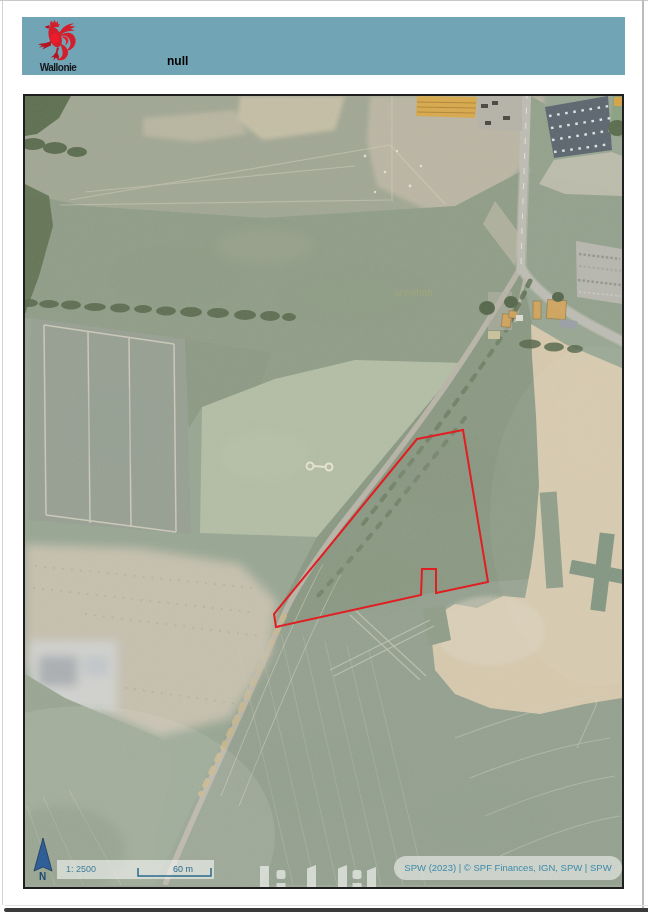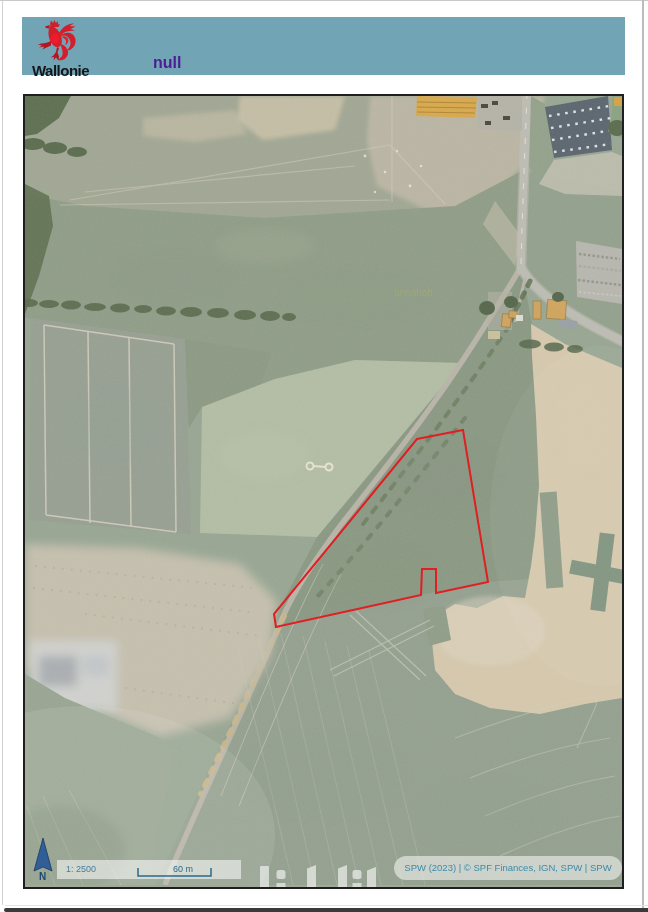--- a/index.html
+++ b/index.html
@@ -1,24 +1,24 @@
 <!DOCTYPE html>
 <html><head>
 <meta charset="utf-8">
 <style>
   html,body{margin:0;padding:0;background:#ffffff;}
   body{width:648px;height:912px;font-family:"Liberation Sans",sans-serif;}
   .page{position:relative;width:648px;height:912px;overflow:hidden;background:#fff;}
   .hdr{position:absolute;left:22px;top:17px;width:603px;height:58px;background:#71a4b5;}
   .title{position:absolute;left:119px;top:6px;color:#fff;font-size:21px;letter-spacing:0.3px;}
-  .subtitle{position:absolute;left:131px;top:37px;color:#4c1d95;font-size:16px;font-weight:bold;}
-  .wallonie{position:absolute;left:10px;top:45px;width:52px;text-align:center;color:#15161a;font-size:15px;font-weight:600;letter-spacing:-0.5px;}
+  .subtitle{position:absolute;left:145px;top:37px;color:#000000;font-size:12px;font-weight:bold;}
+  .wallonie{position:absolute;left:10px;top:45px;width:52px;text-align:center;color:#15161a;font-size:10px;font-weight:600;letter-spacing:-0.5px;}
   .map{position:absolute;left:23px;top:94px;width:601px;height:795px;border:2px solid #1f1f1f;box-sizing:border-box;overflow:hidden;background:#a0aa9a;}
   .north{position:absolute;left:3px;top:736px;width:30px;height:52px;}
-  .scalebox{position:absolute;left:32px;top:764px;width:184px;height:19px;background:rgba(255,255,255,0.55);border-radius:0;}
+  .scalebox{position:absolute;left:32px;top:764px;width:157px;height:19px;background:rgba(255,255,255,0.55);border-radius:0;}
   .scaletxt{position:absolute;left:9px;top:4px;color:#44809f;font-size:9px;}
   .attrib{position:absolute;left:369px;top:760px;width:228px;height:24px;background:rgba(250,250,248,0.55);border-radius:12px;text-align:center;line-height:24px;color:#3c8bac;font-size:9.5px;}
   .chrome-top{position:absolute;left:0;top:0;width:648px;height:1px;background:#c9c9c9;}
   .chrome-left{position:absolute;left:2px;top:1px;width:1px;height:904px;background:#d2d2d2;}
   .chrome-right{position:absolute;left:642px;top:0;width:2px;height:912px;background:#bcbcbc;}
   .chrome-b1{position:absolute;left:5px;top:905px;width:643px;height:1px;background:#e3e3e3;}
   .chrome-b2{position:absolute;left:4px;top:908px;width:644px;height:4px;background:#3a3a3a;border-radius:3px 0 0 3px;}
 </style>
 </head>
 <body>

